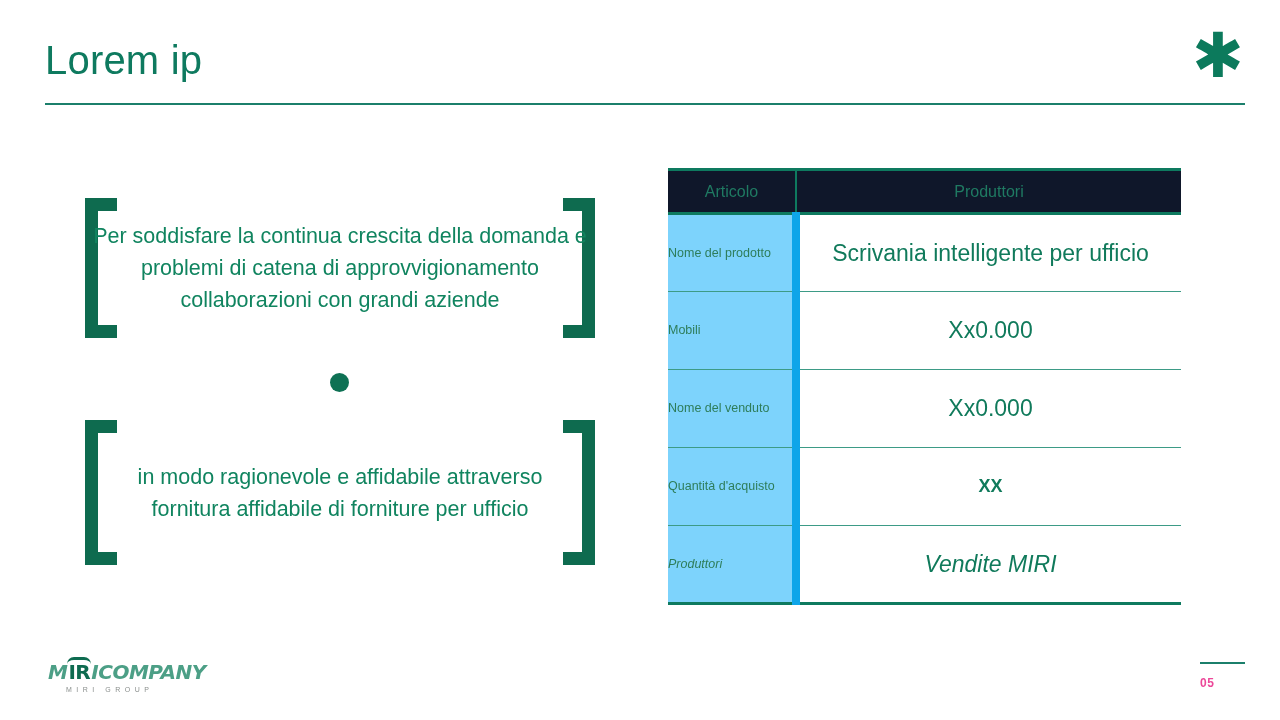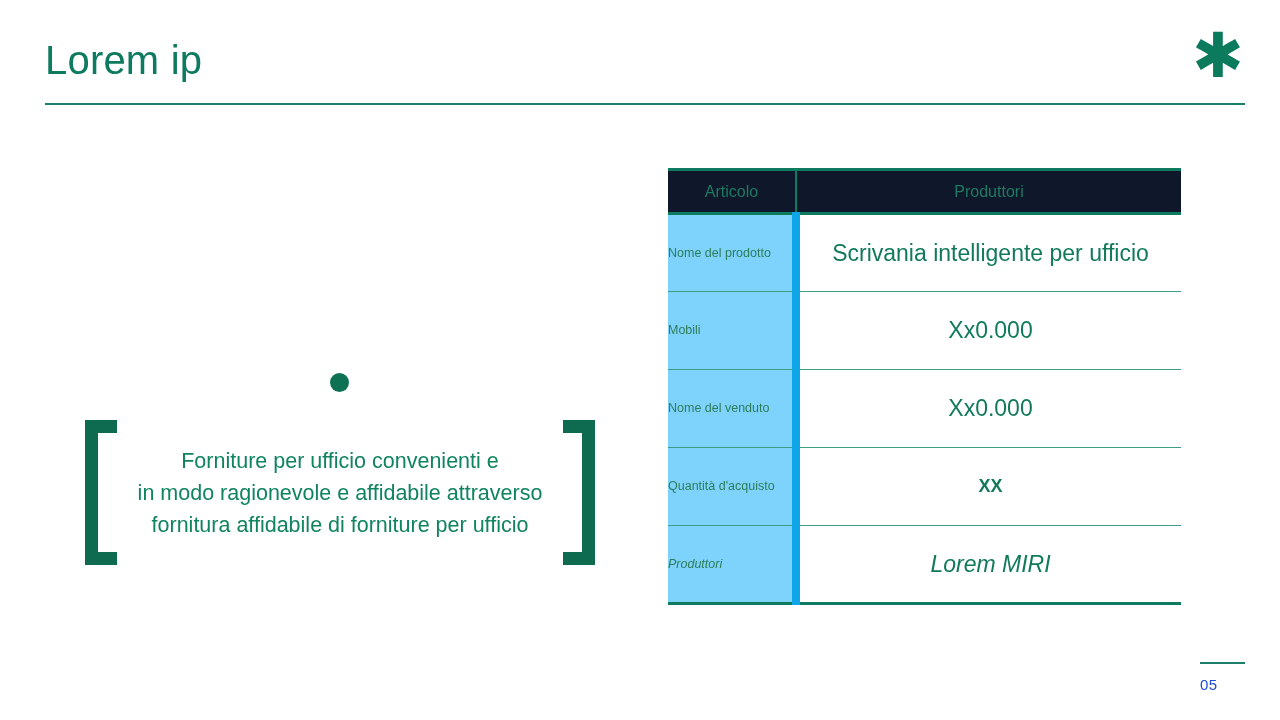--- a/index.html
+++ b/index.html
@@ -198,42 +198,51 @@
     left: 1200px;
     top: 662px;
     width: 45px;
     height: 2px;
     background: #1b7f6b;
   }
   .page-number {
     position: absolute;
     left: 1200px;
     top: 676px;
-    font-size: 15px;
-    color: #1d4ed8;
+    font-size: 12px;
+    color: #ec4899;
     letter-spacing: 0.5px;
+    font-weight: bold;
   }
 </style>
 </head>
 <body>
 
 <div class="slide">
 
   <div class="slide-title">Lorem ip</div>
   <div class="title-rule"></div>
   <div class="asterisk-mark">✱</div>
 
+  <div class="bracket-block one">
+    <span class="bracket left"></span>
+    <span class="bracket right"></span>
+    <div class="bracket-text">
+      <span class="ln">Per soddisfare la continua crescita della domanda e</span>
+      <span class="ln">problemi di catena di approvvigionamento</span>
+      <span class="ln">collaborazioni con grandi aziende</span>
+    </div>
+  </div>
 
   <div class="divider-dot"></div>
 
   <div class="bracket-block two">
     <span class="bracket left"></span>
     <span class="bracket right"></span>
     <div class="bracket-text">
-      <span class="ln">Forniture per ufficio convenienti e</span>
       <span class="ln">in modo ragionevole e affidabile attraverso</span>
       <span class="ln">fornitura affidabile di forniture per ufficio</span>
     </div>
   </div>
 
   <table class="spec-table">
     <colgroup>
       <col class="c-label">
       <col class="c-value">
     </colgroup>
@@ -255,22 +264,26 @@
       <tr class="body-row">
         <td class="cell-label">Nome del venduto</td>
         <td class="cell-value">Xx0.000</td>
       </tr>
       <tr class="body-row">
         <td class="cell-label">Quantità d'acquisto</td>
         <td class="cell-value compact">XX</td>
       </tr>
       <tr class="body-row last">
         <td class="cell-label">Produttori</td>
-        <td class="cell-value">Lorem MIRI</td>
+        <td class="cell-value">Vendite MIRI</td>
       </tr>
     </tbody>
   </table>
 
+  <div class="logo">
+    <div class="logo-main"><span>M</span><span class="mark">IR</span><span>I</span><span>COMPANY</span></div>
+    <div class="logo-sub">MIRI GROUP</div>
+  </div>
 
   <div class="page-rule"></div>
   <div class="page-number">05</div>
 
 </div>
 
 </body></html>

